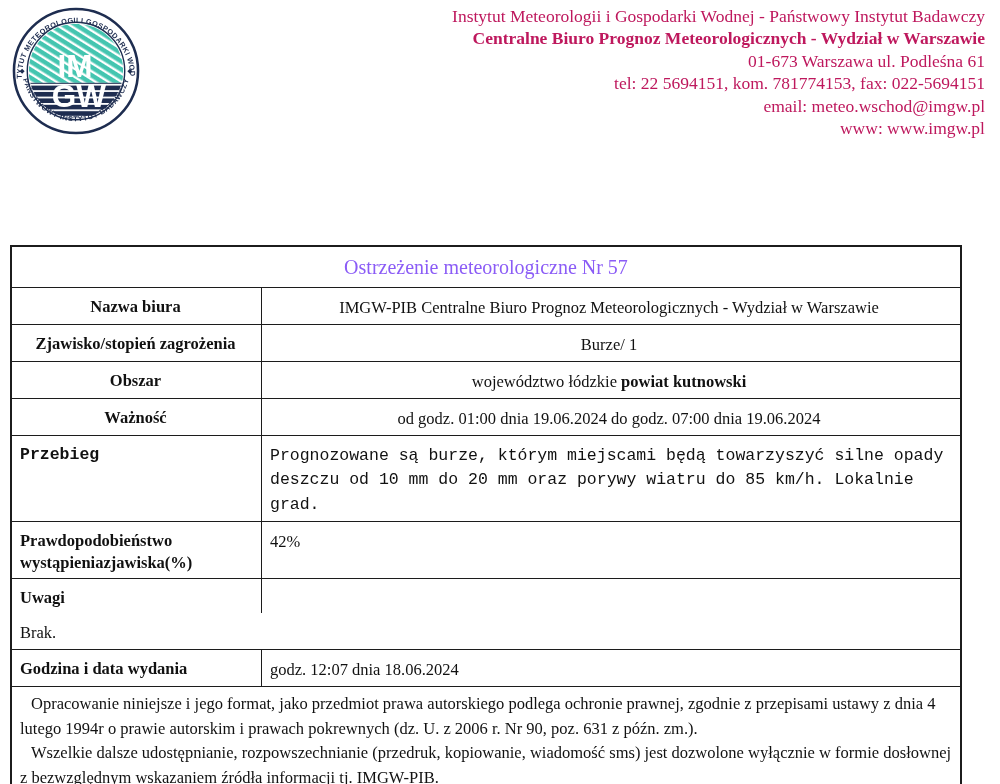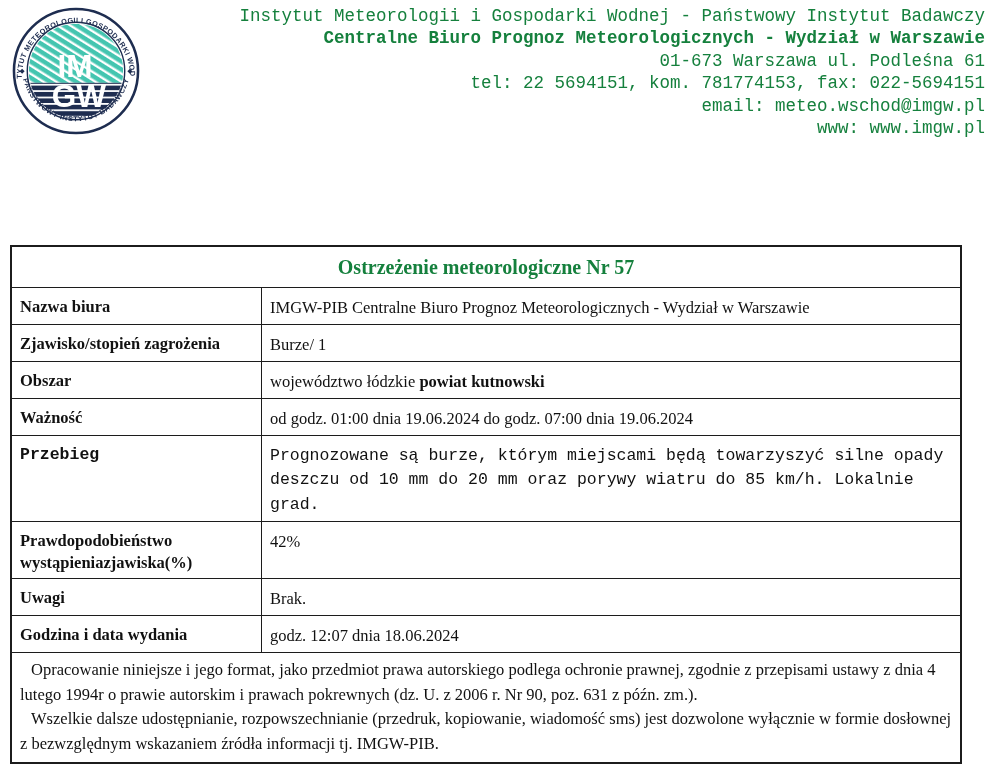--- a/index.html
+++ b/index.html
@@ -10,65 +10,65 @@
     overflow:hidden;
     font-family:"Liberation Serif", serif;
   }
 
   
   .brand{position:absolute;top:0;left:0;width:100%;}
   .logo{position:absolute;left:12px;top:7px;width:128px;height:128px;}
   .brand-text{
     position:absolute;top:5px;right:15px;
     text-align:right;
-    color:#15803d;
-    font-family:Liberation Mono, monospace;
+    color:#be185d;
+    font-family:Liberation Serif, serif;
     font-size:17.5px;
     line-height:22.4px;
     white-space:nowrap;
   }
   .brand-text .line-bold{font-weight:bold;}
 
   
   .warning-table{
     position:absolute;left:10px;top:245px;width:952px;
     border:2px solid #1c1c1c;
     box-sizing:border-box;
     background:#ffffff;
     font-size:16.5px;
     color:#111111;
   }
   .wt-title{
     min-height:40px;
     display:flex;align-items:center;justify-content:center;
-    font-size:20px;font-weight:bold;
-    color:#15803d;
+    font-size:20px;font-weight:normal;
+    color:#8b5cf6;
   }
   .wt-row{
     display:flex;
     border-top:1.5px solid #1c1c1c;
   }
   .wt-label{
     width:250px;min-width:250px;
     box-sizing:border-box;
     border-right:1.5px solid #1c1c1c;
     font-weight:bold;
     padding:8px 10px 4px 8px;
     line-height:22px;
   }
   .wt-value{
     flex:1;
     padding:8px 12px 4px 8px;
     line-height:24px;
   }
   .wt-value .vb{font-weight:bold;font-family:Liberation Serif, serif;}
-  .row-h1{min-height:35px;}
+  .row-h1{min-height:35px;text-align:center;}
   .row-przebieg{min-height:55px;font-family:Liberation Mono, monospace;}
   .row-prawdo{min-height:56px;}
-  .row-uwagi{min-height:34px;}
+  .row-uwagi{min-height:34px;flex-direction:column;}
   .row-godzina{min-height:34px;}
   .row-sms{min-height:55px;}
   .wt-footer{
     border-top:1.5px solid #1c1c1c;
     min-height:92px;
     padding:5px 8px 6px 8px;
     box-sizing:border-box;
     line-height:24.5px;
   }
   .wt-footer p{margin:0;text-indent:11px;}

